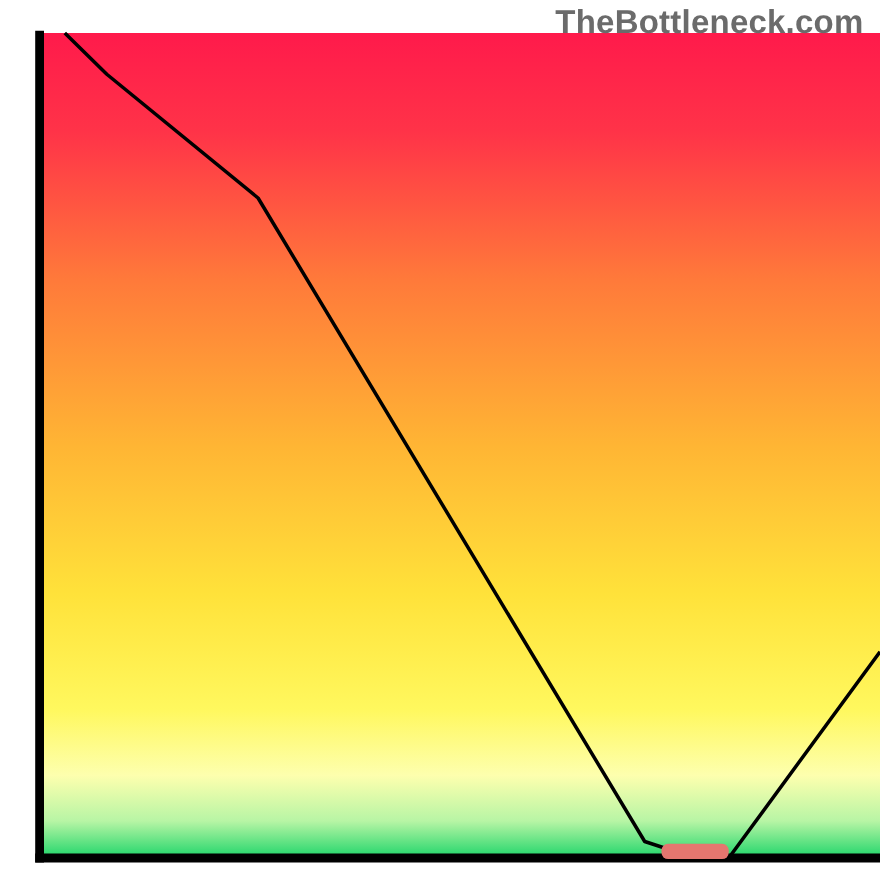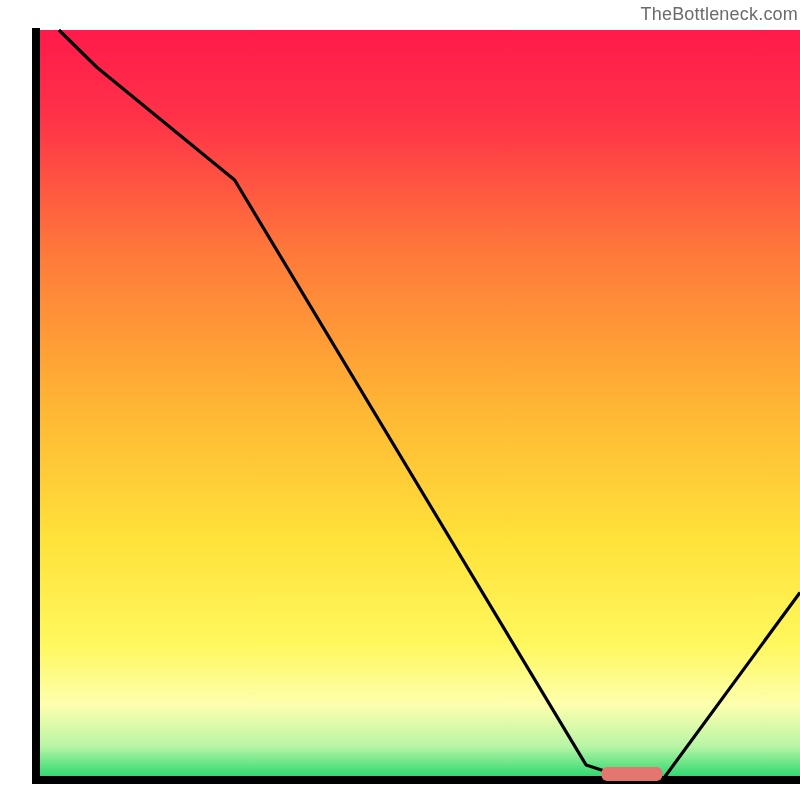--- a/index.html
+++ b/index.html
@@ -11,23 +11,23 @@
     font-family: Arial, Helvetica, sans-serif;
   }
   .container {
     position: relative;
     width: 800px;
     height: 800px;
   }
   .watermark {
     position: absolute;
     top: 4px;
-    right: 2px;
-    font-size: 18px;
-    font-weight: 400;
+    right: 15px;
+    font-size: 30px;
+    font-weight: 700;
     color: #6b6b6b;
     letter-spacing: 0.2px;
   }
   svg {
     display: block;
   }
 </style>
 </head>
 <body>
 

